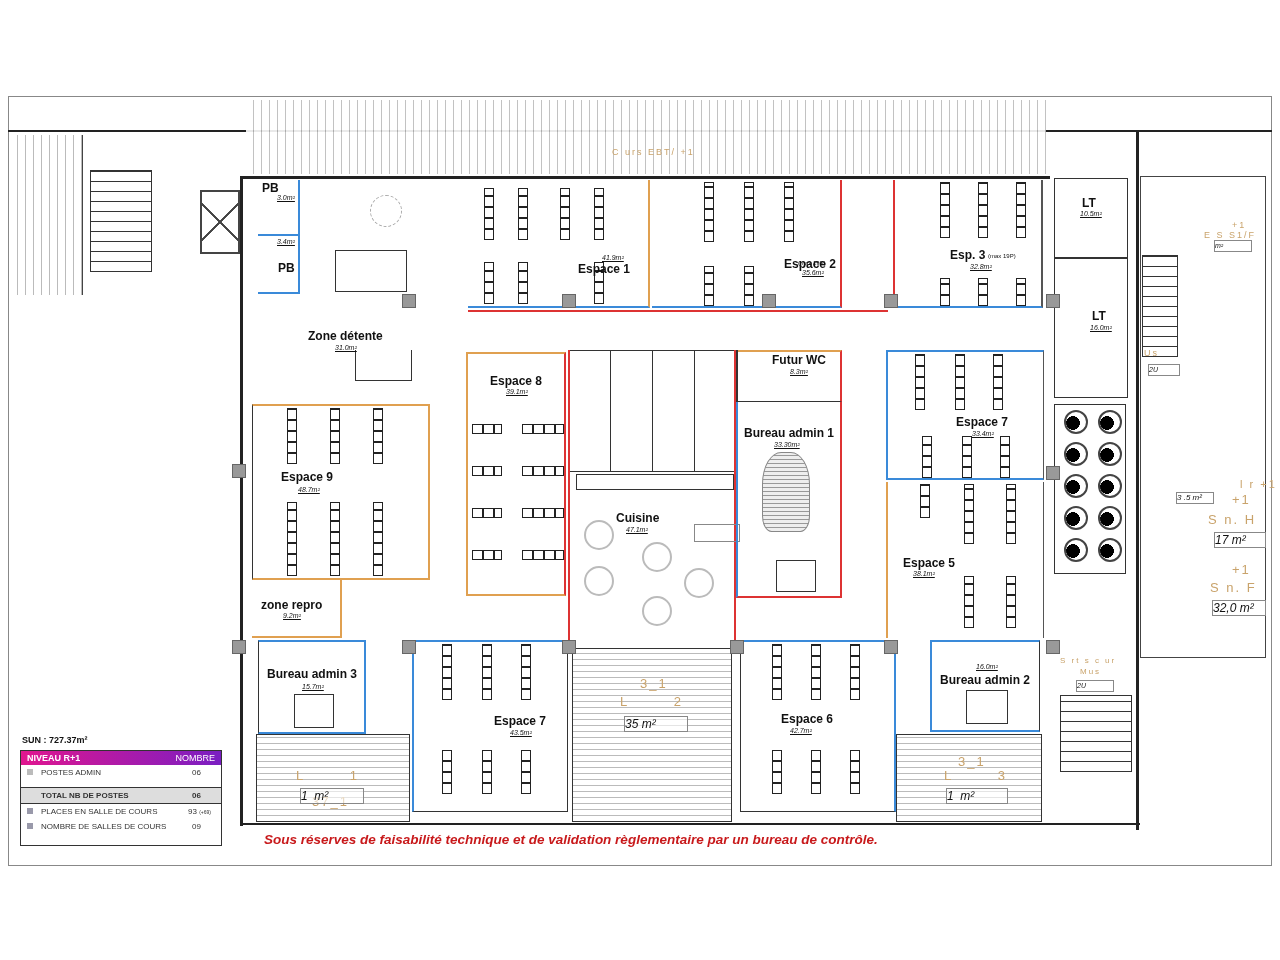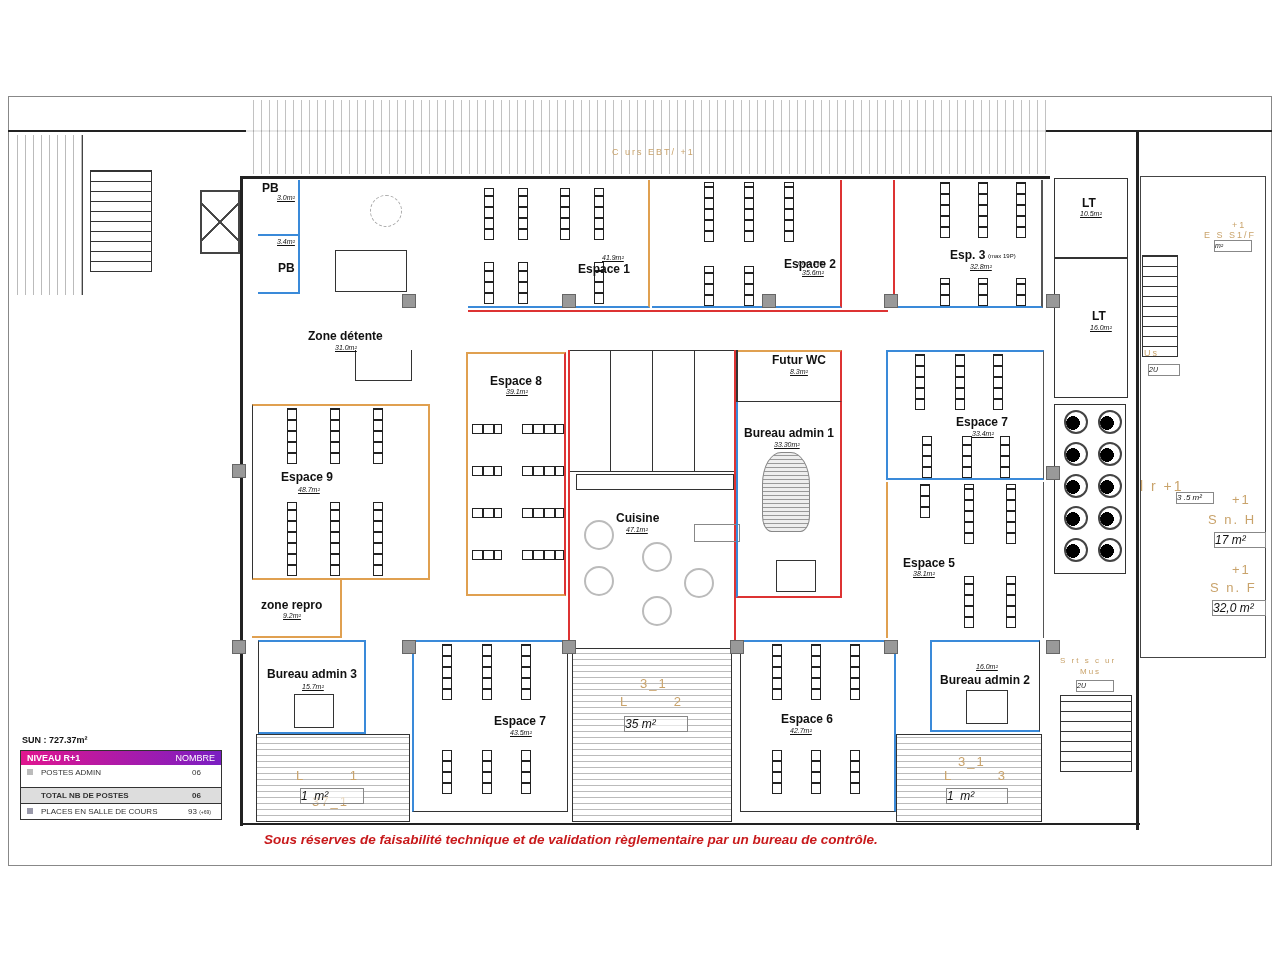--- a/index.html
+++ b/index.html
@@ -113,21 +113,21 @@
 <div class="fan" style="left:1064px;top:538px;"></div>
 <div class="fan" style="left:1098px;top:538px;"></div>
 
 <div class="abs" style="left:1140px;top:176px;width:124px;height:480px;border:1px solid #444;"></div>
 <div class="abs stairs" style="left:1142px;top:255px;width:34px;height:100px;"></div>
 <div class="orange-txt" style="left:1232px;top:220px;font-size:9px;">+1</div>
 <div class="orange-txt" style="left:1204px;top:230px;font-size:9px;">E S  S1/F</div>
 <div class="area-box" style="left:1214px;top:240px;width:36px;height:10px;font-size:7px;line-height:10px;">m²</div>
 <div class="orange-txt" style="left:1144px;top:348px;font-size:9px;">Us</div>
 <div class="area-box" style="left:1148px;top:364px;width:30px;height:10px;font-size:7px;line-height:10px;">2U</div>
-<div class="orange-txt" style="left:1140px;top:478px;font-size:14px;">l r  +1</div>
+<div class="orange-txt" style="left:1240px;top:478px;font-size:11px;">l r  +1</div>
 <div class="area-box" style="left:1176px;top:492px;width:36px;height:10px;font-size:8px;line-height:10px;">3 .5 m²</div>
 <div class="orange-txt" style="left:1232px;top:492px;">+1</div>
 <div class="orange-txt" style="left:1208px;top:512px;">S n. H</div>
 <div class="area-box" style="left:1214px;top:532px;width:50px;height:14px;line-height:14px;">17 m²</div>
 <div class="orange-txt" style="left:1232px;top:562px;">+1</div>
 <div class="orange-txt" style="left:1210px;top:580px;">S n. F</div>
 <div class="area-box" style="left:1212px;top:600px;width:52px;height:14px;line-height:14px;">32,0 m²</div>
 <div class="abs stairs" style="left:1060px;top:695px;width:70px;height:75px;"></div>
 <div class="orange-txt" style="left:1060px;top:656px;font-size:8px;">S rt  s c  ur</div>
 <div class="orange-txt" style="left:1080px;top:667px;font-size:8px;">Mus</div>
@@ -273,15 +273,19 @@
     <span style="margin-right:14px;">06</span>
   </div>
   <div class="legend-row legend-total">
     <span style="padding-left:14px;">TOTAL NB DE POSTES</span>
     <span style="margin-right:14px;">06</span>
   </div>
   <div class="legend-row">
     <span><span class="sq" style="background:#99a;"></span><span>PLACES EN SALLE DE COURS</span></span>
     <span style="margin-right:4px;"><span>93</span> <span style="font-size:5px;">(+69)</span></span>
   </div>
+  <div class="legend-row" style="padding-bottom:14px;">
+    <span><span class="sq" style="background:#99a;"></span><span>NOMBRE DE SALLES DE COURS</span></span>
+    <span style="margin-right:14px;">09</span>
+  </div>
 </div>
 
 <div class="disclaimer">Sous réserves de faisabilité technique et de validation règlementaire par un bureau de contrôle.</div>
 
 </body></html>

